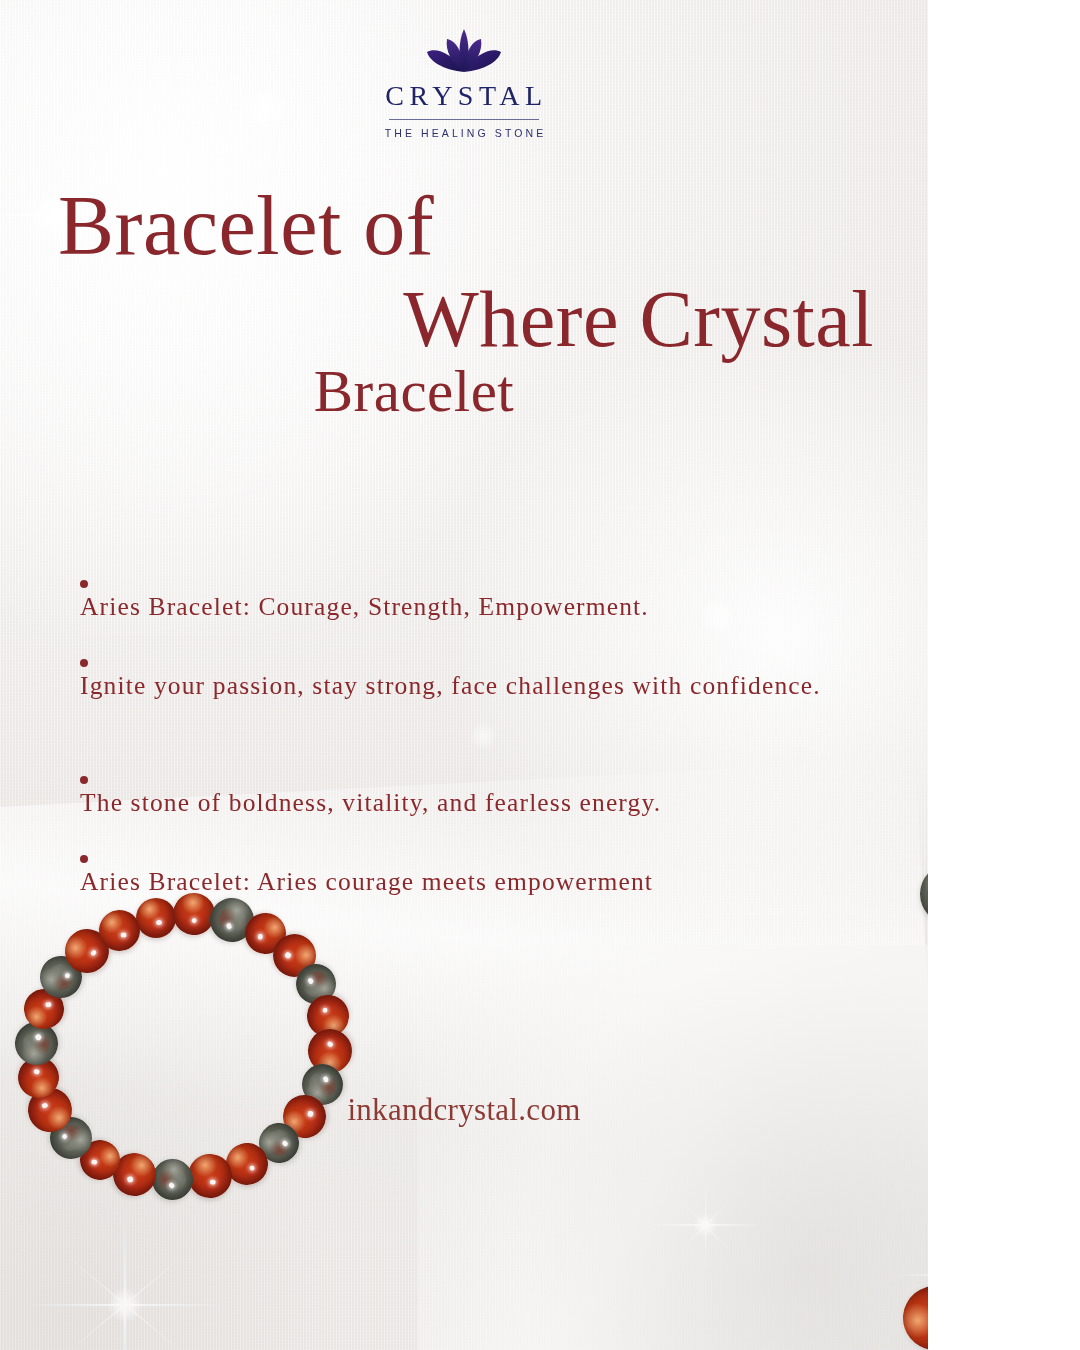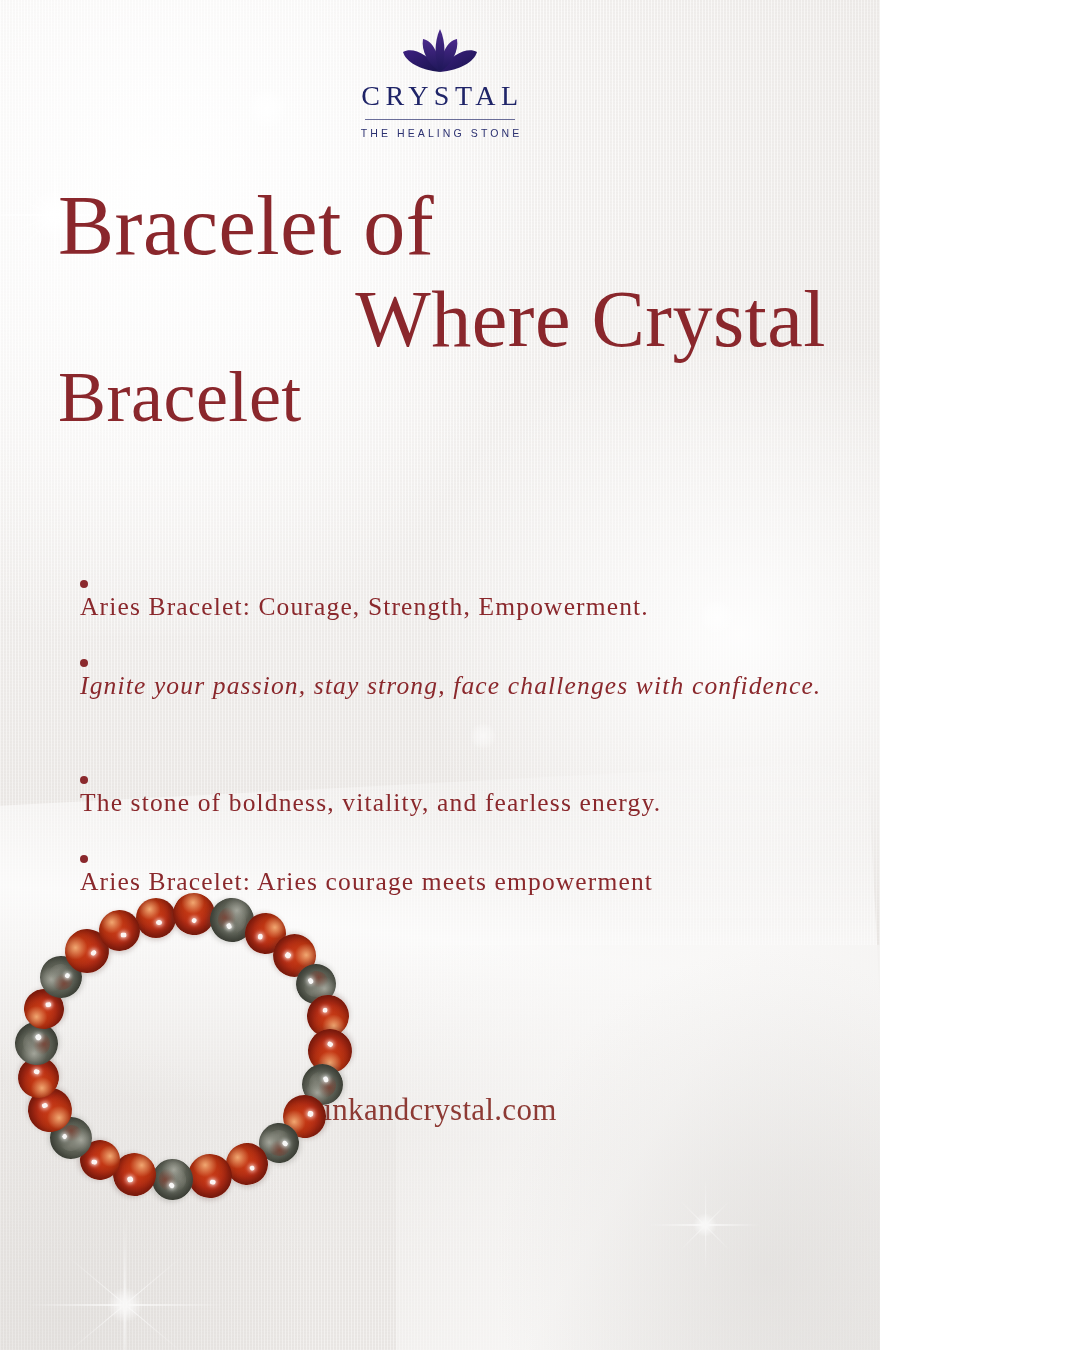--- a/index.html
+++ b/index.html
@@ -7,20 +7,21 @@
     padding: 0;
     background: #ffffff;
   }
   .poster {
     position: relative;
     width: 880px;
     height: 1350px;
     overflow: hidden;
     background: #84cc16;
     font-family: "Liberation Serif", serif;
+    padding-left: 48px;
   }
 
   
   .bg-base {
     position: absolute;
     inset: 0;
     background:
       radial-gradient(ellipse 900px 700px at 22% 12%, #ffffff 0%, #fbfaf9 45%, #f3f1ef 100%),
       linear-gradient(135deg, #fafafa 0%, #f6f5f3 40%, #efedeb 100%);
   }
@@ -145,22 +146,22 @@
     letter-spacing: 0.5px;
   }
   .h-line2 {
     font-size: 80px;
     text-align: right;
     margin-top: 14px;
     letter-spacing: 0.5px;
     padding-right: 4px;
   }
   .h-line3 {
-    font-size: 72px;
-    text-align: left;
+    font-size: 59px;
+    text-align: center;
     margin-top: 6px;
     letter-spacing: 0.5px;
     padding-right: 108px;
   }
 
   
   .bullets {
     position: absolute;
     left: 80px;
     width: 975px;
@@ -182,21 +183,20 @@
     border-radius: 50%;
     background: #8a282c;
     margin: 14px 17px 0 0;
   }
   .bullet-text {
     flex: 1 1 auto;
     line-height: 1.52;
   }
   .bullet-text.justify {
     text-align: justify;
-    font-style: italic;
   }
   .bullet-text.justify::after {
     content: "";
     display: inline-block;
     width: 100%;
   }
 
   
   .website {
     position: absolute;

